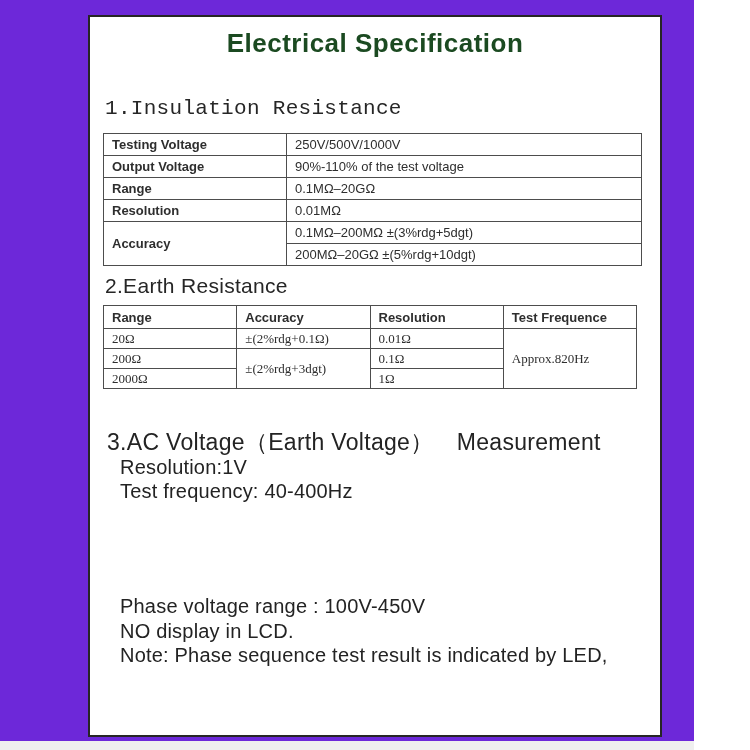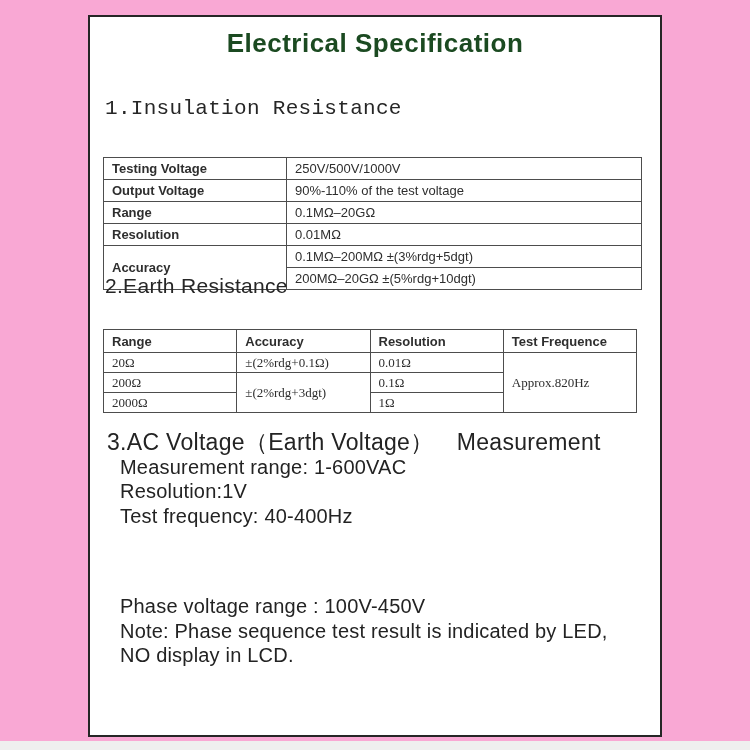--- a/index.html
+++ b/index.html
@@ -5,23 +5,23 @@
   html, body {
     margin: 0;
     padding: 0;
     width: 750px;
     height: 750px;
     background: #ffffff;
     font-family: "Liberation Sans", "DejaVu Sans", sans-serif;
   }
   .page {
     position: relative;
-    width: 750px;
+    width: 694px;
     height: 750px;
-    background: #f9a8d4;
+    background: #6d28d9;
     overflow: hidden;
   }
   .frame {
     position: absolute;
     left: 88px;
     top: 15px;
     width: 574px;
     height: 722px;
     border: 2px solid #262626;
     box-sizing: border-box;
@@ -45,21 +45,20 @@
     letter-spacing: 0.3px;
     white-space: nowrap;
   }
   .h-insulation { left: 15px; top: 80px; font-family: Liberation Mono, monospace; }
   .h-earth      { left: 15px; top: 257px; }
   table.spec {
     position: absolute;
     border-collapse: collapse;
     table-layout: fixed;
     background: #ffffff;
-    margin-top: 24px;
   }
   table.spec td, table.spec th {
     border: 1px solid #4d4d4d;
     font-size: 13px;
     color: #2e2e2e;
     padding: 1px 8px;
     vertical-align: middle;
     text-align: left;
     overflow: hidden;
     white-space: nowrap;
@@ -176,29 +175,28 @@
       <tr>
         <td>2000Ω</td>
         <td>1Ω</td>
       </tr>
     </tbody>
       </table>
 
     <div class="text-block s3">
       <div class="blk-heading">3.AC Voltage（Earth Voltage）　Measurement</div>
       <ul>
-        <li>Measurement range: 1-600VAC</li>
         <li>Resolution:1V</li>
         <li>Test frequency: 40-400Hz</li>
       </ul>
     </div>
 
     <div class="text-block s4">
       <ul>
         <li>Phase voltage range : 100V-450V</li>
+        <li>NO display in LCD.</li>
         <li>Note: Phase sequence test result is indicated by LED,</li>
-        <li>NO display in LCD.</li>
       </ul>
     </div>
 
   </div>
   <div class="bottom-strip"></div>
 </div>
 
 </body></html>

